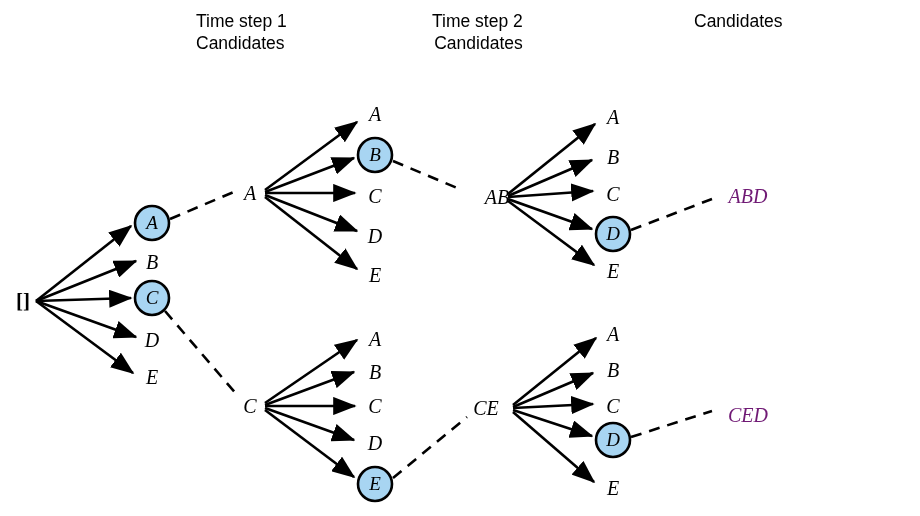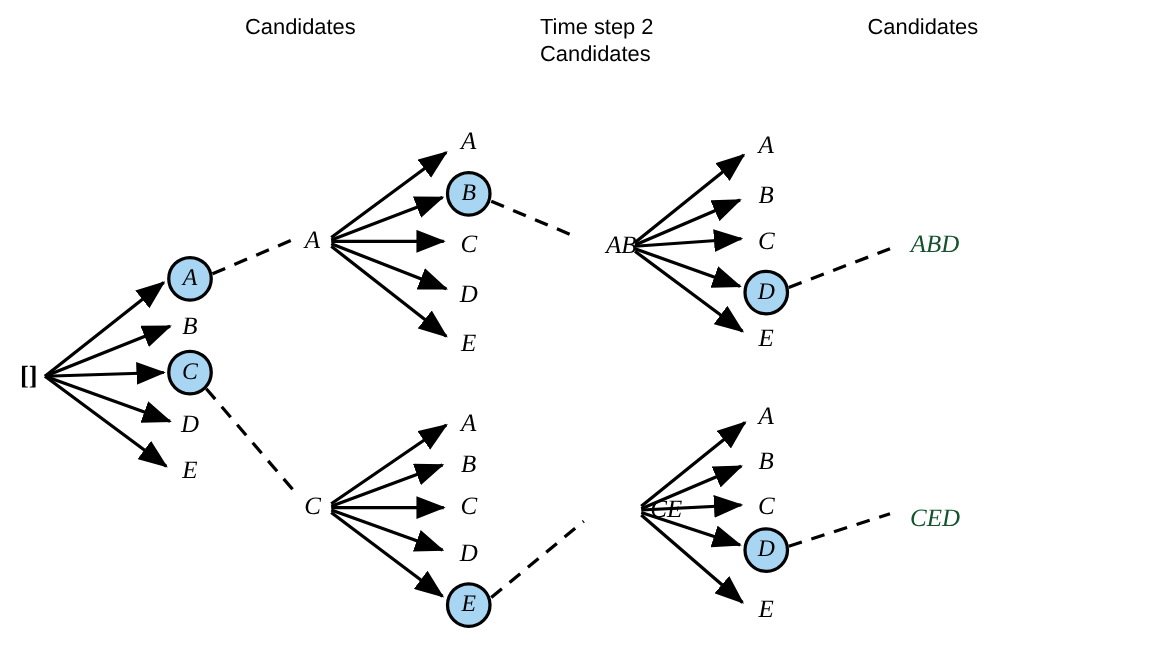--- a/index.html
+++ b/index.html
@@ -65,21 +65,21 @@
     color: #000000;
     white-space: nowrap;
     transform: translate(-50%, -50%);
     pointer-events: none;
   }
   .terminal-label {
     position: absolute;
     font-family: "Liberation Serif", serif;
     font-style: italic;
     font-size: 20px;
-    color: #14532d;
+    color: #701a75;
     white-space: nowrap;
     transform: translate(-50%, -50%);
   }
 </style>
 </head>
 <body>
 
 <div id="diagram-root">
 
   <svg id="tree-svg" viewBox="0 0 920 516">
@@ -142,36 +142,37 @@
         <circle cx="152" cy="223" r="17" fill="#A8D5F2" stroke="#000000" stroke-width="2.6"></circle>
         <circle cx="152" cy="298" r="17" fill="#A8D5F2" stroke="#000000" stroke-width="2.6"></circle>
         <circle cx="375" cy="155" r="17" fill="#A8D5F2" stroke="#000000" stroke-width="2.6"></circle>
         <circle cx="375" cy="484" r="17" fill="#A8D5F2" stroke="#000000" stroke-width="2.6"></circle>
         <circle cx="613" cy="234" r="17" fill="#A8D5F2" stroke="#000000" stroke-width="2.6"></circle>
         <circle cx="613" cy="440" r="17" fill="#A8D5F2" stroke="#000000" stroke-width="2.6"></circle>
       </g>
   </svg>
 
   <div class="col-header" style="left:196px; top:10px;">
+    <span class="header-line">Time step 1</span>
     <span class="header-line">Candidates</span>
   </div>
-  <div class="col-header" style="left:432px; top:10px;">
+  <div class="col-header" style="left:432px; top:10px;text-align:right;">
     <span class="header-line">Time step 2</span>
     <span class="header-line">Candidates</span>
   </div>
   <div class="col-header" style="left:694px; top:10px;">
     <span class="header-line">Candidates</span>
   </div>
 
   <div class="root-label" style="left:23px; top:301px;">[]</div>
 
   <div class="node-label" style="left:250px; top:193px;">A</div>
   <div class="node-label" style="left:250px; top:406px;">C</div>
   <div class="node-label" style="left:497px; top:197px;">AB</div>
-  <div class="node-label" style="left:486px; top:408px;margin-left:47px;">CE</div>
+  <div class="node-label" style="left:486px; top:408px;">CE</div>
 
   <div class="terminal-label" style="left:748px; top:196px;">ABD</div>
   <div class="terminal-label" style="left:748px; top:415px;">CED</div>
 
   <div id="candidate-labels-layer">
       <div class="circ-label" style="left: 152px; top: 223px;">A</div>
       <div class="node-label" style="left: 152px; top: 262px;">B</div>
       <div class="circ-label" style="left: 152px; top: 298px;">C</div>
       <div class="node-label" style="left: 152px; top: 340px;">D</div>
       <div class="node-label" style="left: 152px; top: 377px;">E</div>

